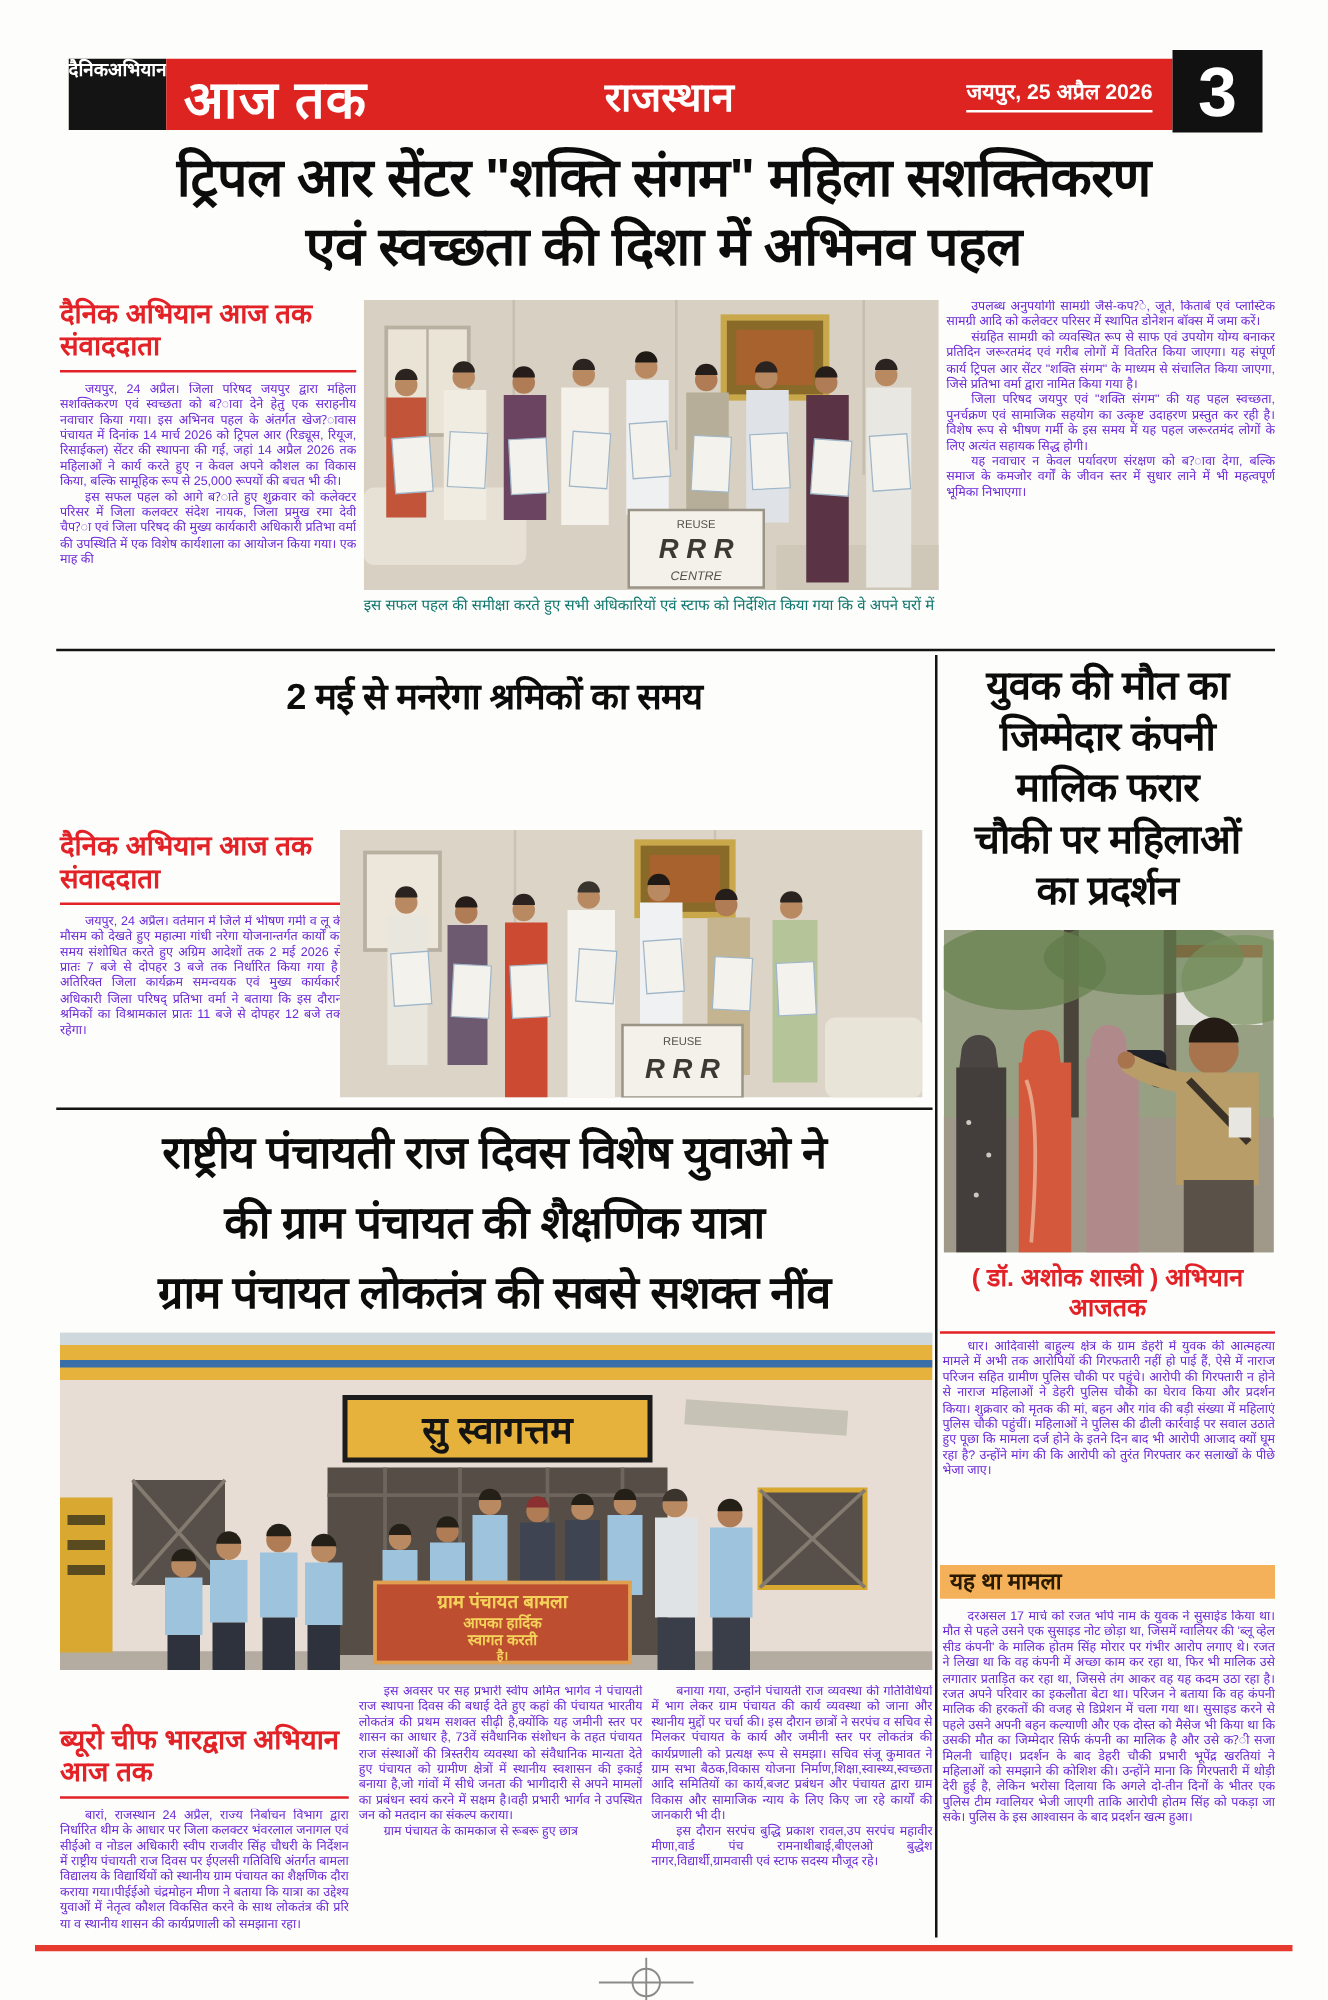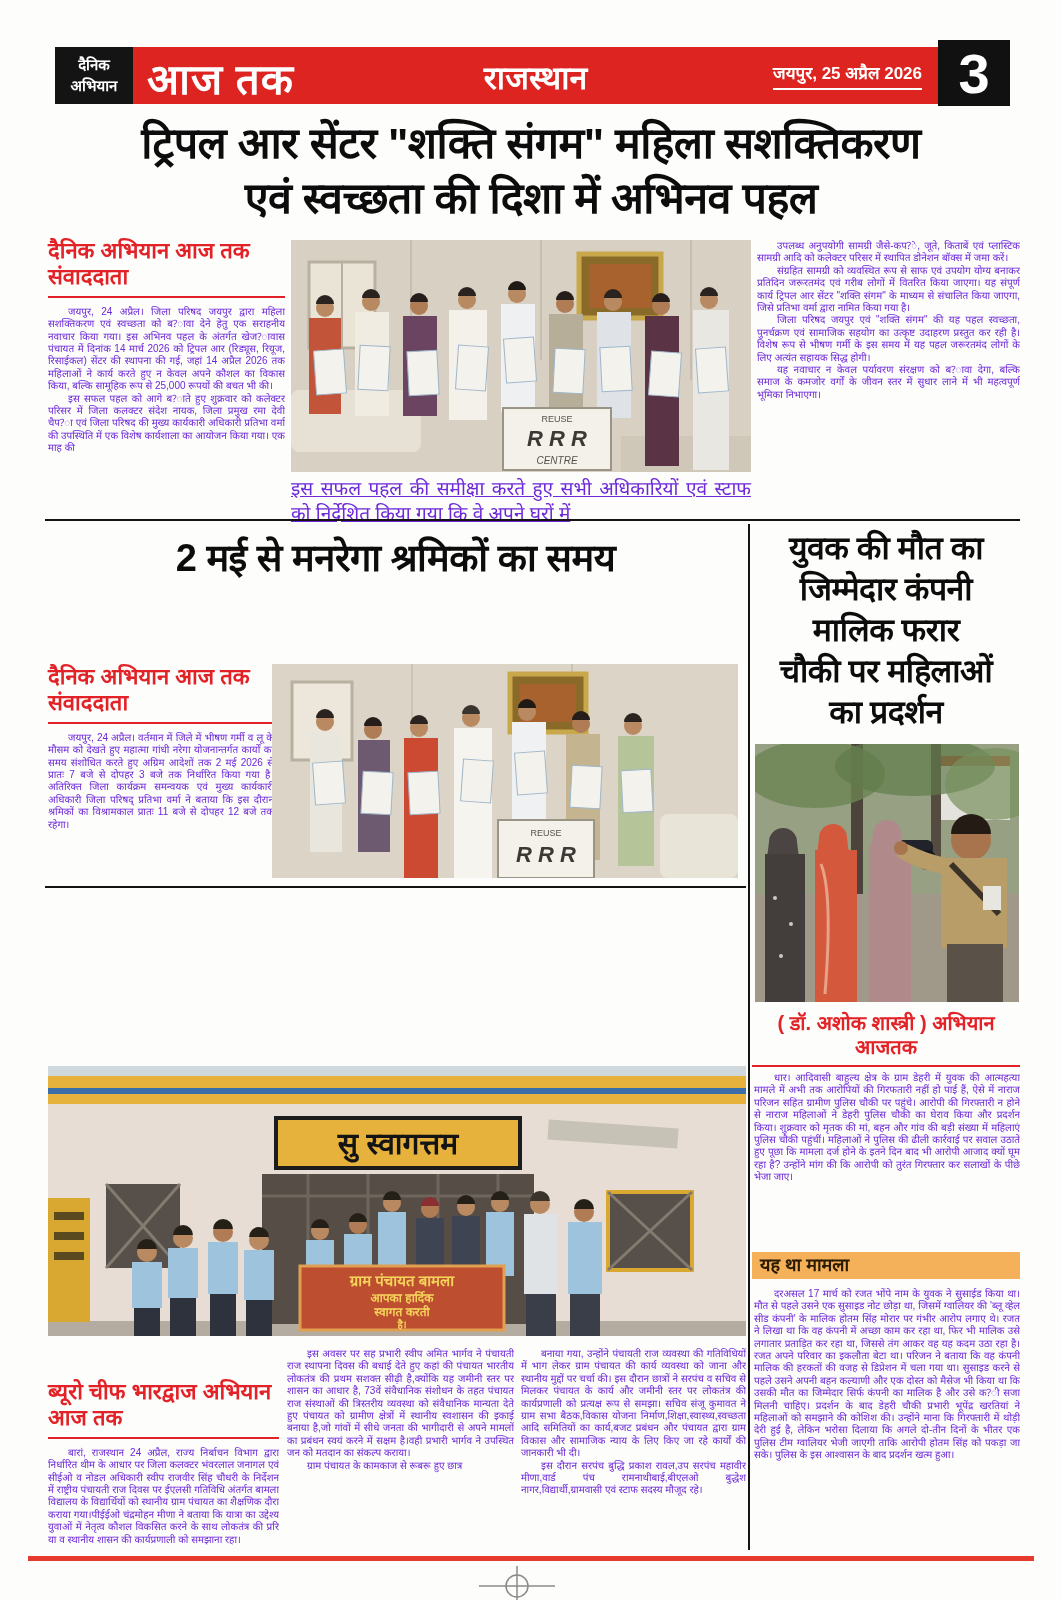--- a/index.html
+++ b/index.html
@@ -7,43 +7,43 @@
   .page {
     position:relative; width:1062px; height:1600px; margin:0 auto;
     background:#fdfdfb; overflow:hidden;
     font-family:"Liberation Sans","DejaVu Sans",sans-serif; color:#1c1c1c;
   }
   .abs { position:absolute; }
 
   
   .brand-box { left:55px; top:47px; width:78px; height:57px; background:#141414;
     color:#fff; font-weight:700; font-size:15px; line-height:1.35; text-align:center;
-    display:flex; flex-direction:column; justify-content:center; }
+    display:flex; flex-direction:row; justify-content:center; }
   .banner { left:133px; top:47px; width:805px; height:57px; background:#dd2420; color:#fff; }
   .brand-main { position:absolute; left:14px; top:2px; font-size:42px; font-weight:800; letter-spacing:1px; }
   .edition { position:absolute; left:0; right:0; top:8px; text-align:center; font-size:32px; font-weight:800; }
   .dateline { position:absolute; right:16px; top:14px; font-size:17px; font-weight:700;
     border-bottom:2px solid #fff; padding-bottom:4px; }
   .pagenum { left:938px; top:40px; width:72px; height:66px; background:#111;
     color:#fff; font-size:56px; font-weight:800; display:flex; align-items:center; justify-content:center; }
 
   
   .hl { font-weight:800; color:#0c0c0c; text-align:center; letter-spacing:-0.5px; }
   .hl1 { left:40px; top:116px; width:982px; font-size:43px; line-height:55px; }
-  .hl2 { left:45px; top:528px; width:701px; font-size:38px; line-height:60px; }
+  .hl2 { left:45px; top:528px; width:701px; font-size:29px; line-height:60px; }
   .hl3 { left:45px; top:894px; width:701px; font-size:36px; line-height:56px; }
   .hl4 { left:752px; top:528px; width:268px; font-size:32px; line-height:41px;text-align:center; }
 
   
   .byline { color:#e32228; font-weight:800; font-size:22px; line-height:1.18;
     border-bottom:2px solid #e32228; padding-bottom:6px; margin-bottom:8px; }
   .byline.center { text-align:center; font-size:20px; }
   .bt { font-size:10px; line-height:1.24; text-align:justify; color:#6d28d9; overflow:hidden; }
   .bt p { text-indent:20px; margin:0; }
-  .caption { font-size:19px; line-height:1.3; color:#6d28d9; text-align:justify;text-decoration:underline; }
+  .caption { font-size:12px; line-height:1.3; color:#0f766e; text-align:justify; }
 
   
   .rule-h { background:#141414; height:2px; }
   .rule-v { background:#141414; width:2px; }
   .rule-red { background:#e63a2e; height:5px; }
 
   .section-head { background:#f5b159; color:#2a1a00; font-weight:800; font-size:18px;
     line-height:27px; padding-left:8px; }
 
   figure { margin:0; }
@@ -311,20 +311,25 @@
   <div class="abs bt" style="left:754px; top:1072px; width:266px; height:176px;">
     <p>धार। आदिवासी बाहुल्य क्षेत्र के ग्राम डेहरी में युवक की आत्महत्या मामले में अभी तक आरोपियों की गिरफतारी नहीं हो पाई हैं, ऐसे में नाराज परिजन सहित ग्रामीण पुलिस चौकी पर पहुंचे। आरोपी की गिरफ्तारी न होने से नाराज महिलाओं ने डेहरी पुलिस चौकी का घेराव किया और प्रदर्शन किया। शुक्रवार को मृतक की मां, बहन और गांव की बड़ी संख्या में महिलाएं पुलिस चौकी पहुंचीं। महिलाओं ने पुलिस की ढीली कार्रवाई पर सवाल उठाते हुए पूछा कि मामला दर्ज होने के इतने दिन बाद भी आरोपी आजाद क्यों घूम रहा है? उन्होंने मांग की कि आरोपी को तुरंत गिरफ्तार कर सलाखों के पीछे भेजा जाए।</p>
   </div>
 
   <div class="abs section-head" style="left:752px; top:1252px; width:268px;">यह था मामला</div>
 
   <div class="abs bt" style="left:754px; top:1288px; width:266px; height:264px;">
     <p>दरअसल 17 मार्च को रजत भोंपे नाम के युवक ने सुसाईड किया था। मौत से पहले उसने एक सुसाइड नोट छोड़ा था, जिसमें ग्वालियर की 'ब्लू व्हेल सीड कंपनी' के मालिक होतम सिंह मोरार पर गंभीर आरोप लगाए थे। रजत ने लिखा था कि वह कंपनी में अच्छा काम कर रहा था, फिर भी मालिक उसे लगातार प्रताड़ित कर रहा था, जिससे तंग आकर वह यह कदम उठा रहा है। रजत अपने परिवार का इकलौता बेटा था। परिजन ने बताया कि वह कंपनी मालिक की हरकतों की वजह से डिप्रेशन में चला गया था। सुसाइड करने से पहले उसने अपनी बहन कल्याणी और एक दोस्त को मैसेज भी किया था कि उसकी मौत का जिम्मेदार सिर्फ कंपनी का मालिक है और उसे क?ी सजा मिलनी चाहिए। प्रदर्शन के बाद डेहरी चौकी प्रभारी भूपेंद्र खरतियां ने महिलाओं को समझाने की कोशिश की। उन्होंने माना कि गिरफ्तारी में थोड़ी देरी हुई है, लेकिन भरोसा दिलाया कि अगले दो-तीन दिनों के भीतर एक पुलिस टीम ग्वालियर भेजी जाएगी ताकि आरोपी होतम सिंह को पकड़ा जा सके। पुलिस के इस आश्वासन के बाद प्रदर्शन खत्म हुआ।</p>
   </div>
 
+  <div class="abs hl hl3">
+    <div>राष्ट्रीय पंचायती राज दिवस विशेष युवाओ ने</div>
+    <div>की ग्राम पंचायत की शैक्षणिक यात्रा</div>
+    <div>ग्राम पंचायत लोकतंत्र की सबसे सशक्त नींव</div>
+  </div>
 
   <figure class="abs" style="left:48px; top:1066px; width:698px;">
     <svg width="698" height="270" viewBox="0 0 698 270">
       <rect width="698" height="270" fill="#e7ddd4"></rect>
       <rect x="0" y="0" width="698" height="10" fill="#cfd8dd"></rect>
       <rect x="0" y="10" width="698" height="28" fill="#e6b23c"></rect>
       <rect x="0" y="22" width="698" height="6" fill="#3a6ea8"></rect>
       <rect x="0" y="255" width="698" height="15" fill="#b4aca0"></rect>
 
       <g>

